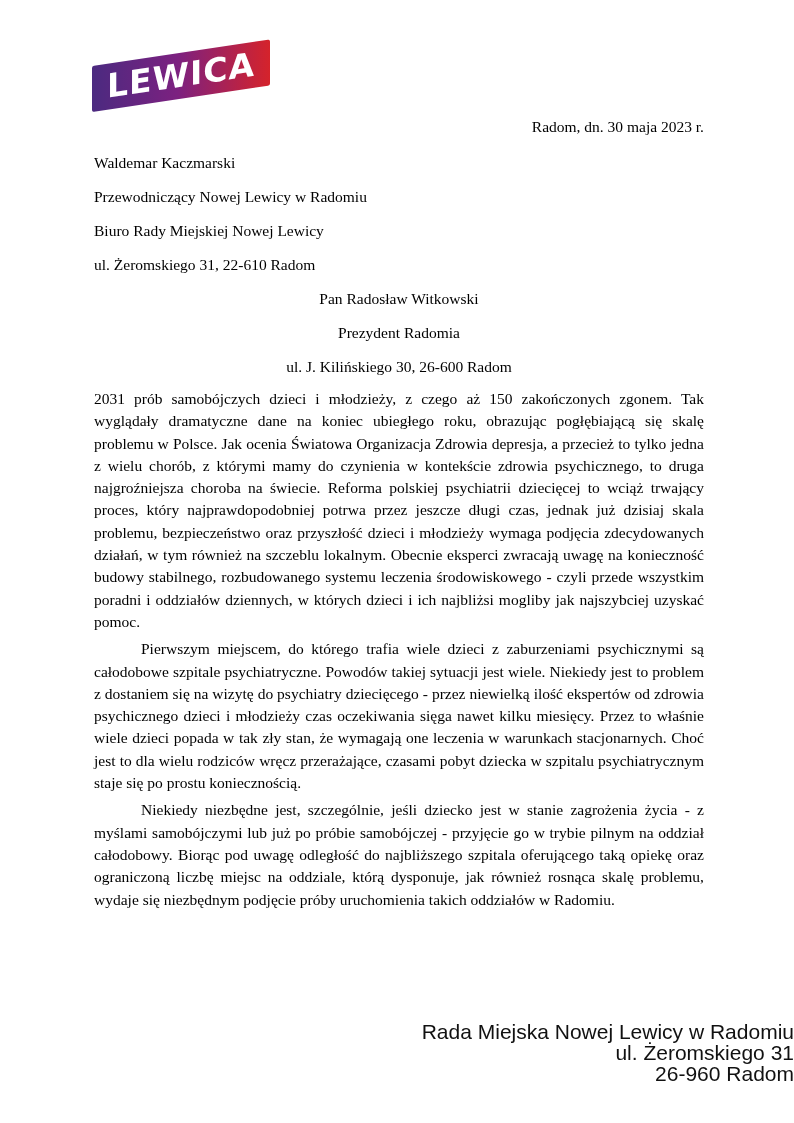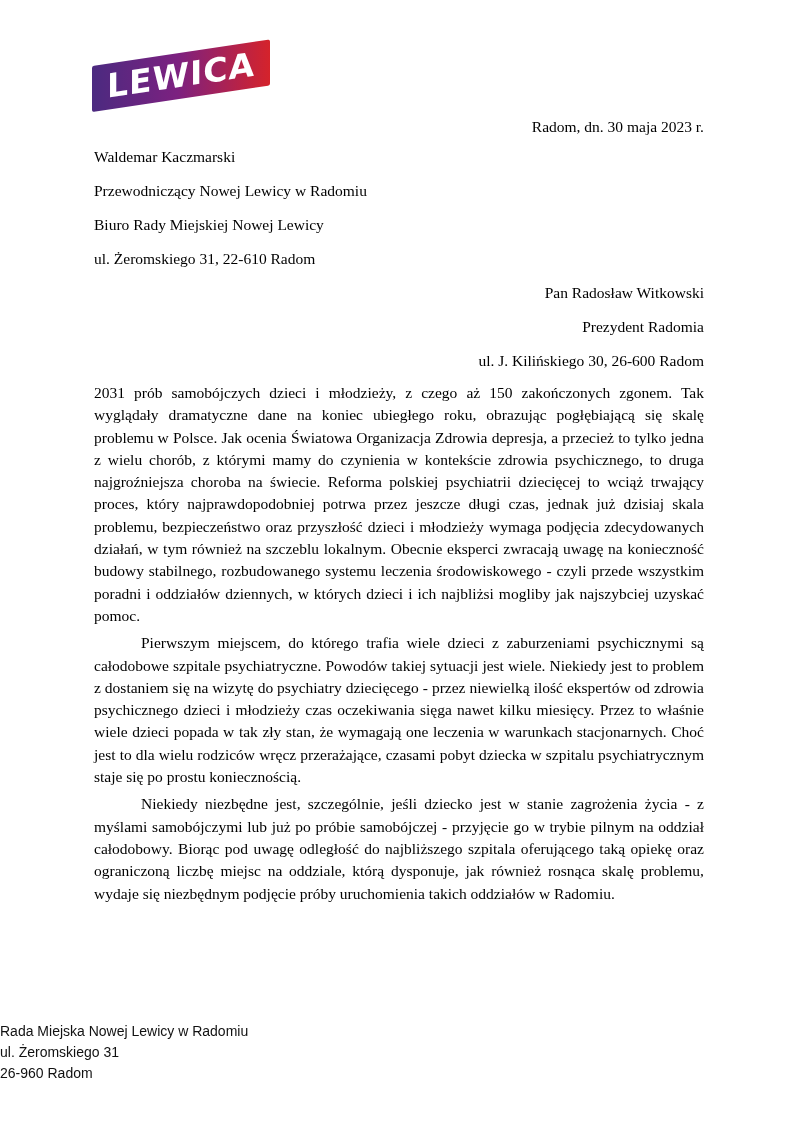--- a/index.html
+++ b/index.html
@@ -44,44 +44,44 @@
     position: absolute;
     left: 94px;
     top: 0;
     width: 610px;
     font-size: 15.5px;
     line-height: 22.3px;
     padding-top: 116px;
   }
   .date-line { text-align: right; line-height: 22px; }
 
-  .sender-block { margin-top: 2px; }
+  .sender-block { margin-top: 8px; }
   .sender-block .addr-line { line-height: 34px; }
 
-  .recipient-block { text-align: right; }
+  .recipient-block { text-align: center; }
   .recipient-block .addr-line { line-height: 34px; }
 
   .salutation { margin-top: 28px; line-height: 22px; }
 
   .body-paragraphs { margin-top: 4px; }
   .body-paragraphs p {
     text-align: justify;
     margin: 0 0 5px 0;
   }
   .body-paragraphs p.indented { text-indent: 47px; }
 
   
   .letter-footer {
     position: absolute;
     left: 0;
     top: 1021px;
     width: 100%;
-    text-align: left;
+    text-align: right;
     font-family: "Liberation Sans", sans-serif;
-    font-size: 14px;
+    font-size: 21px;
     line-height: 21px;
     color: #111111;
   }
 </style>
 </head>
 <body>
 
 <div class="page">
 
   <div class="logo-banner" style="background: linear-gradient(90deg, rgb(75, 42, 128) 0%, rgb(124, 33, 128) 48%, rgb(213, 35, 43) 100%);">

